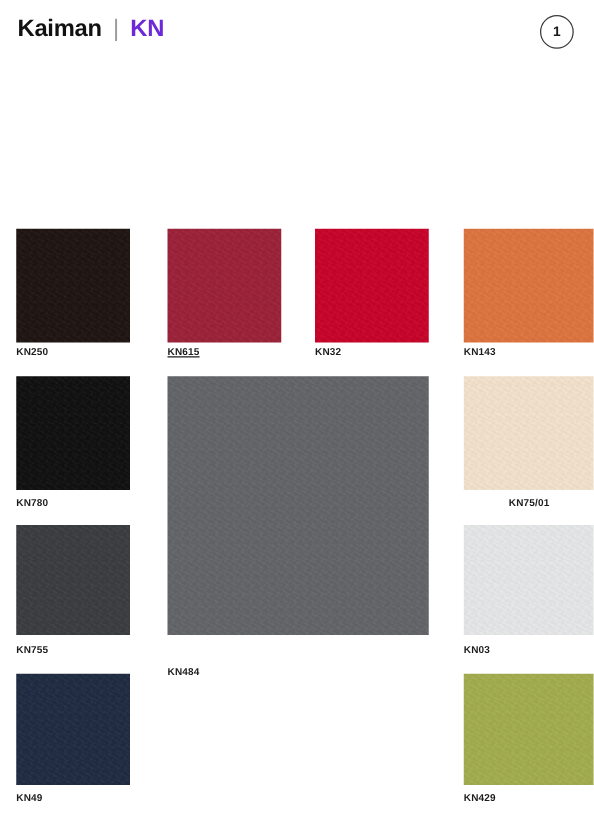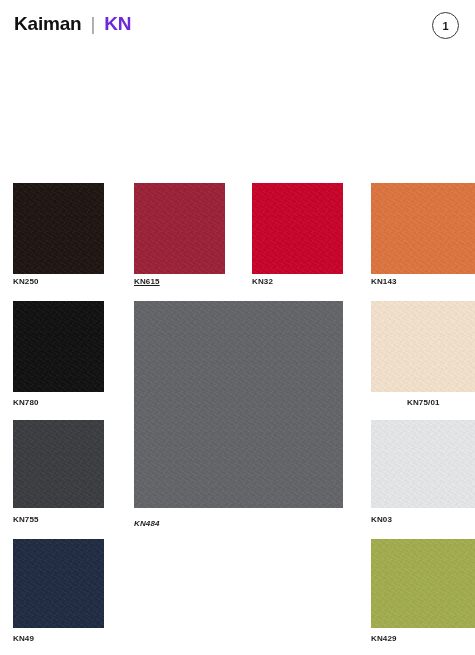--- a/index.html
+++ b/index.html
@@ -136,21 +136,21 @@
       <div class="swatch-chip" style="background: rgb(221, 117, 64);"></div>
     </div>
     <div class="swatch-label" style="left: 371px; top: 277px; position: absolute; text-align: right;">KN143</div>
     <div class="swatch-cell" style="left: 13px; top: 301px; width: 91px; height: 91px;">
       <div class="swatch-chip" style="background: rgb(17, 17, 17);"></div>
     </div>
     <div class="swatch-label" style="left: 13px; top: 398px; position: absolute;">KN780</div>
     <div class="swatch-cell" style="left: 134px; top: 301px; width: 209px; height: 207px;">
       <div class="swatch-chip" style="background: rgb(99, 101, 105);"></div>
     </div>
-    <div class="swatch-label" style="left: 134px; top: 519px; position: absolute; font-style: italic;">KN484</div>
+    <div class="swatch-label" style="left: 134px; top: 533px; position: absolute;">KN484</div>
     <div class="swatch-cell" style="left: 371px; top: 301px; width: 104px; height: 91px;">
       <div class="swatch-chip" style="background: rgb(243, 226, 205);"></div>
     </div>
     <div class="swatch-label" style="left: 371px; top: 398px; position: absolute; margin-left: 36px;">KN75/01</div>
     <div class="swatch-cell" style="left: 13px; top: 420px; width: 91px; height: 88px;">
       <div class="swatch-chip" style="background: rgb(59, 61, 64);"></div>
     </div>
     <div class="swatch-label" style="left: 13px; top: 515px; position: absolute;">KN755</div>
     <div class="swatch-cell" style="left: 371px; top: 420px; width: 104px; height: 88px;">
       <div class="swatch-chip" style="background: rgb(230, 231, 232);"></div>

